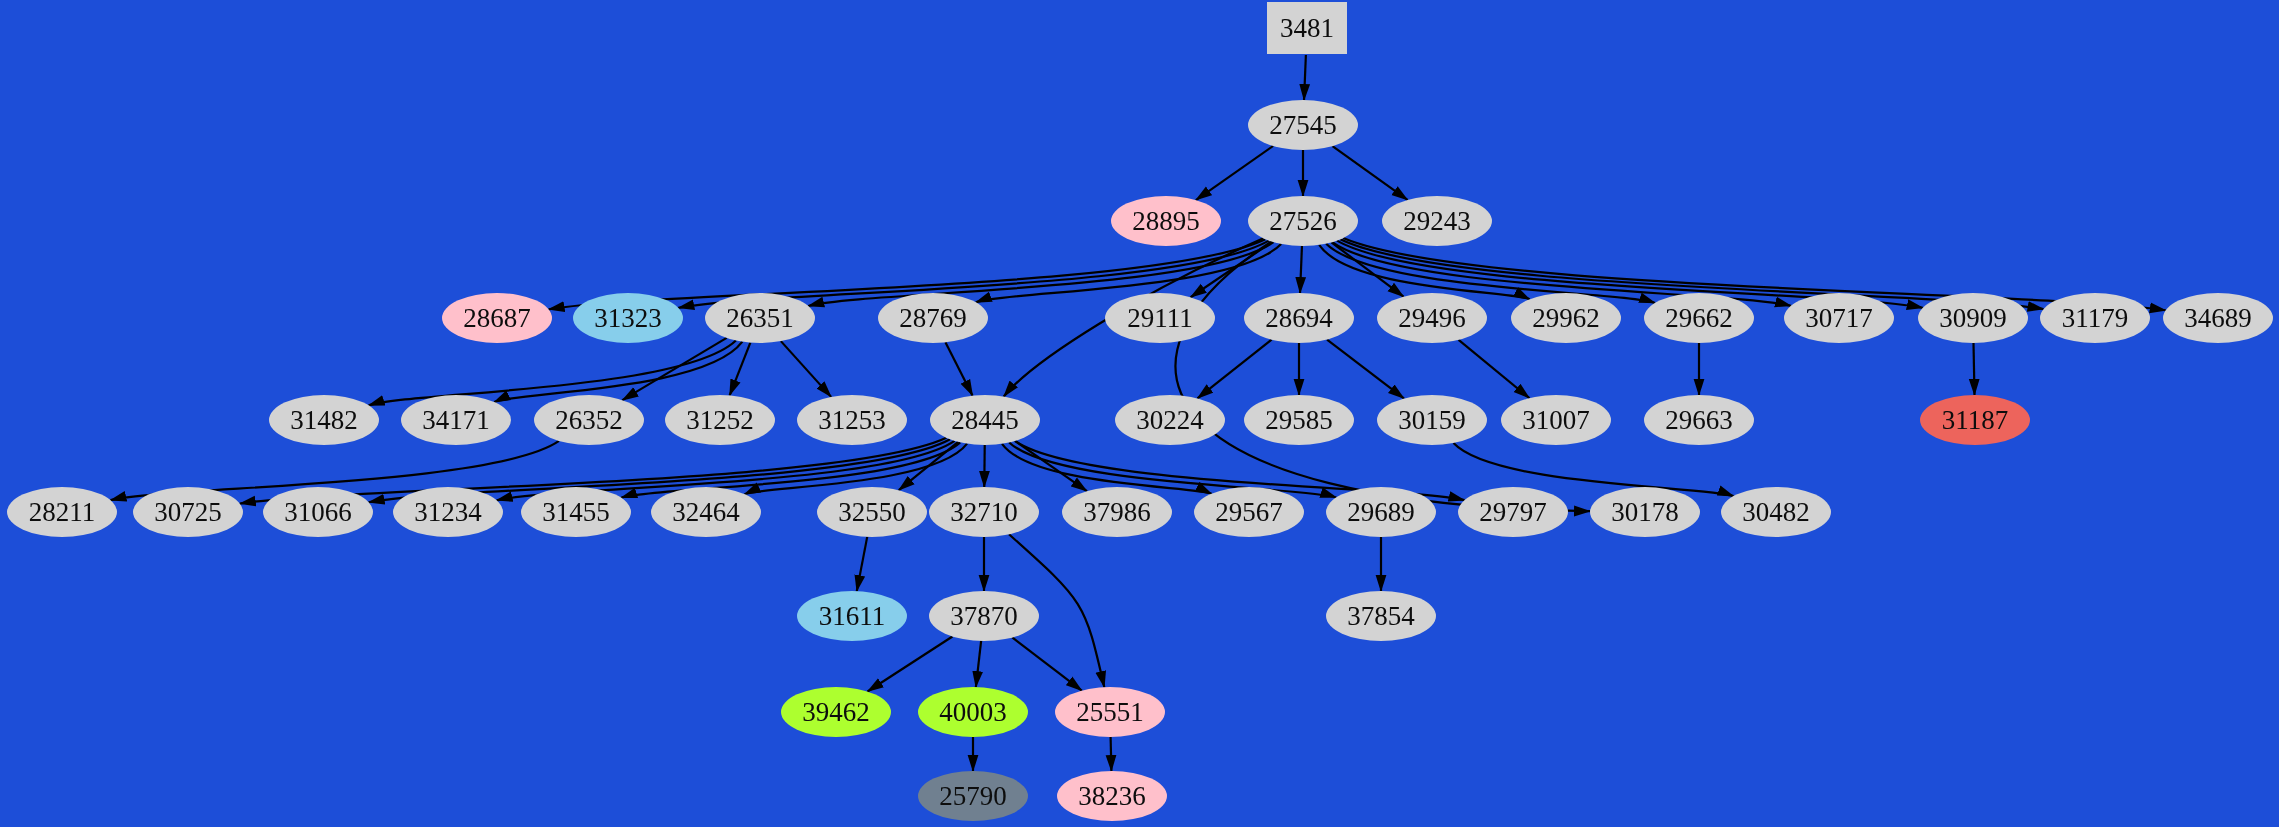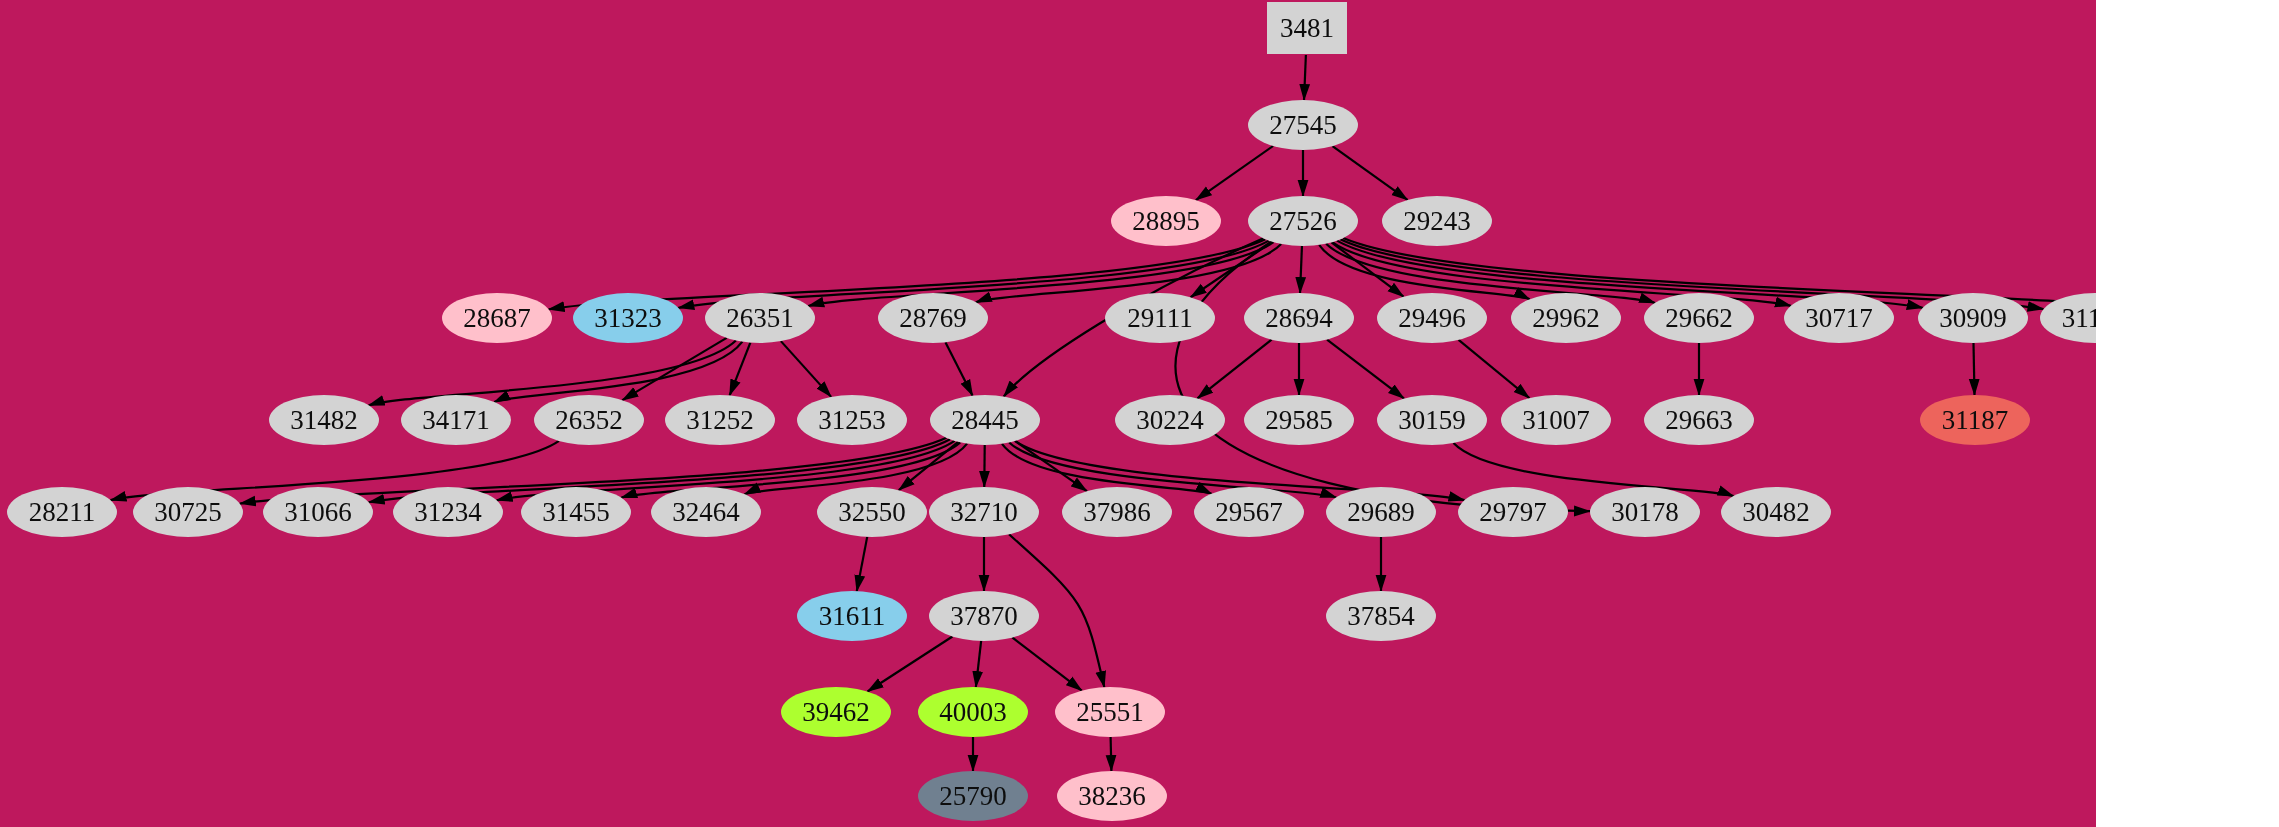--- a/index.html
+++ b/index.html
@@ -1,16 +1,16 @@
 <!DOCTYPE html>
 <html><head>
 <meta charset="utf-8">
 <style>
   html,body{margin:0;padding:0;background:#ffffff;}
-  #canvas-wrap{position:relative;width:2096px;height:827px;background:#be185d;overflow:hidden;}
+  #canvas-wrap{position:relative;width:2279px;height:827px;background:#1d4ed8;overflow:hidden;}
   svg{display:block;}
   .node-label{font-family:"Liberation Serif","DejaVu Serif",serif;font-size:27px;fill:#0d0d0d;
               text-anchor:middle;pointer-events:none;}
   .edge{fill:none;stroke:#000000;stroke-width:2.2;}
   .node-shape{stroke:none;}
 </style>
 </head>
 <body>
 
 <div id="canvas-wrap">

